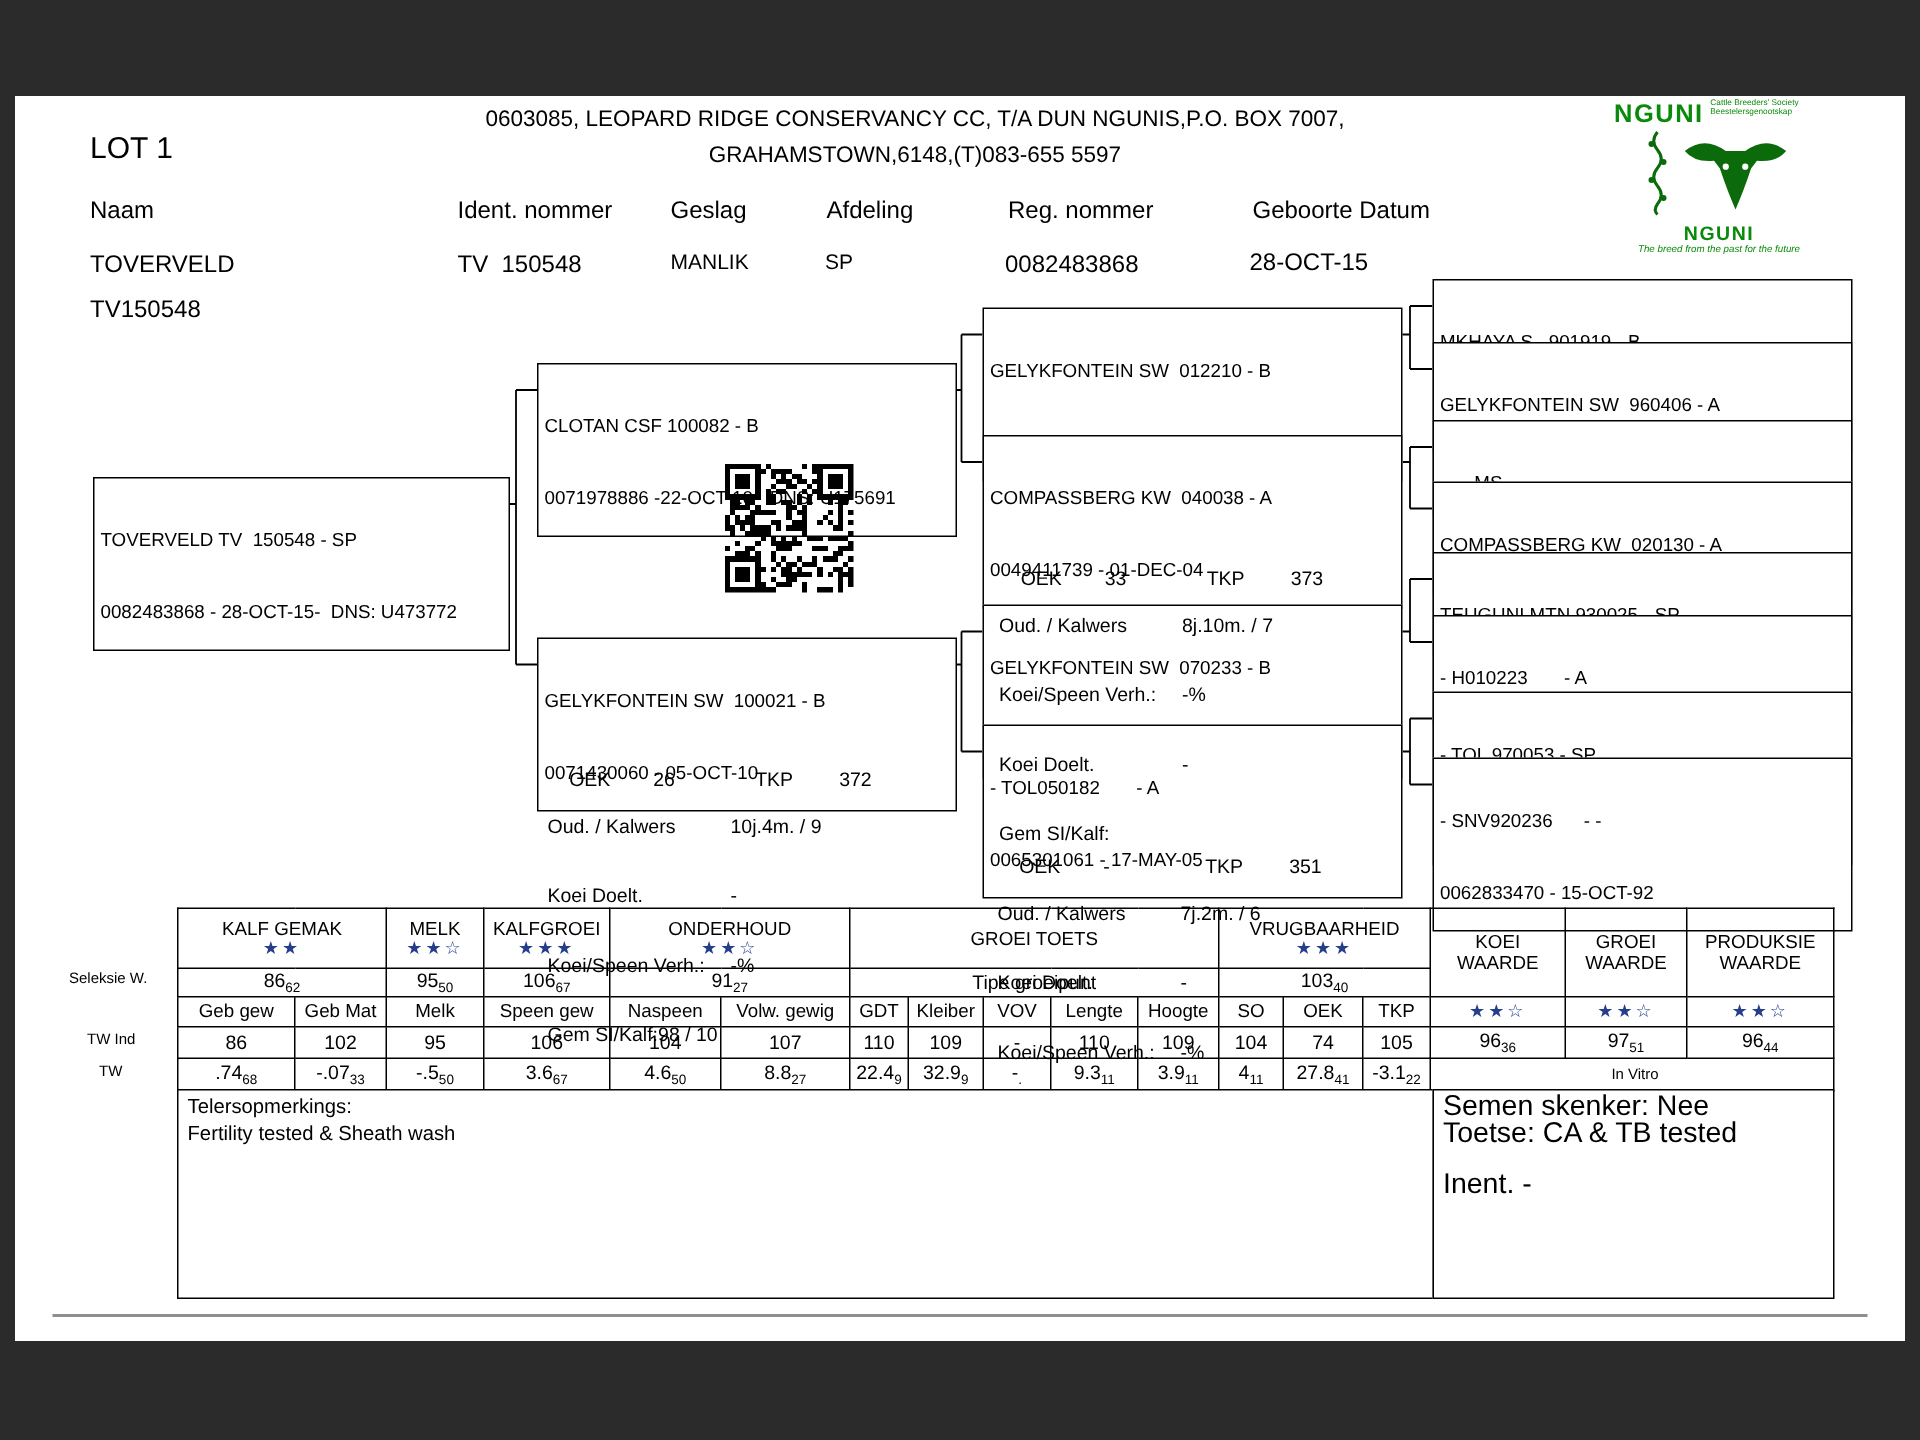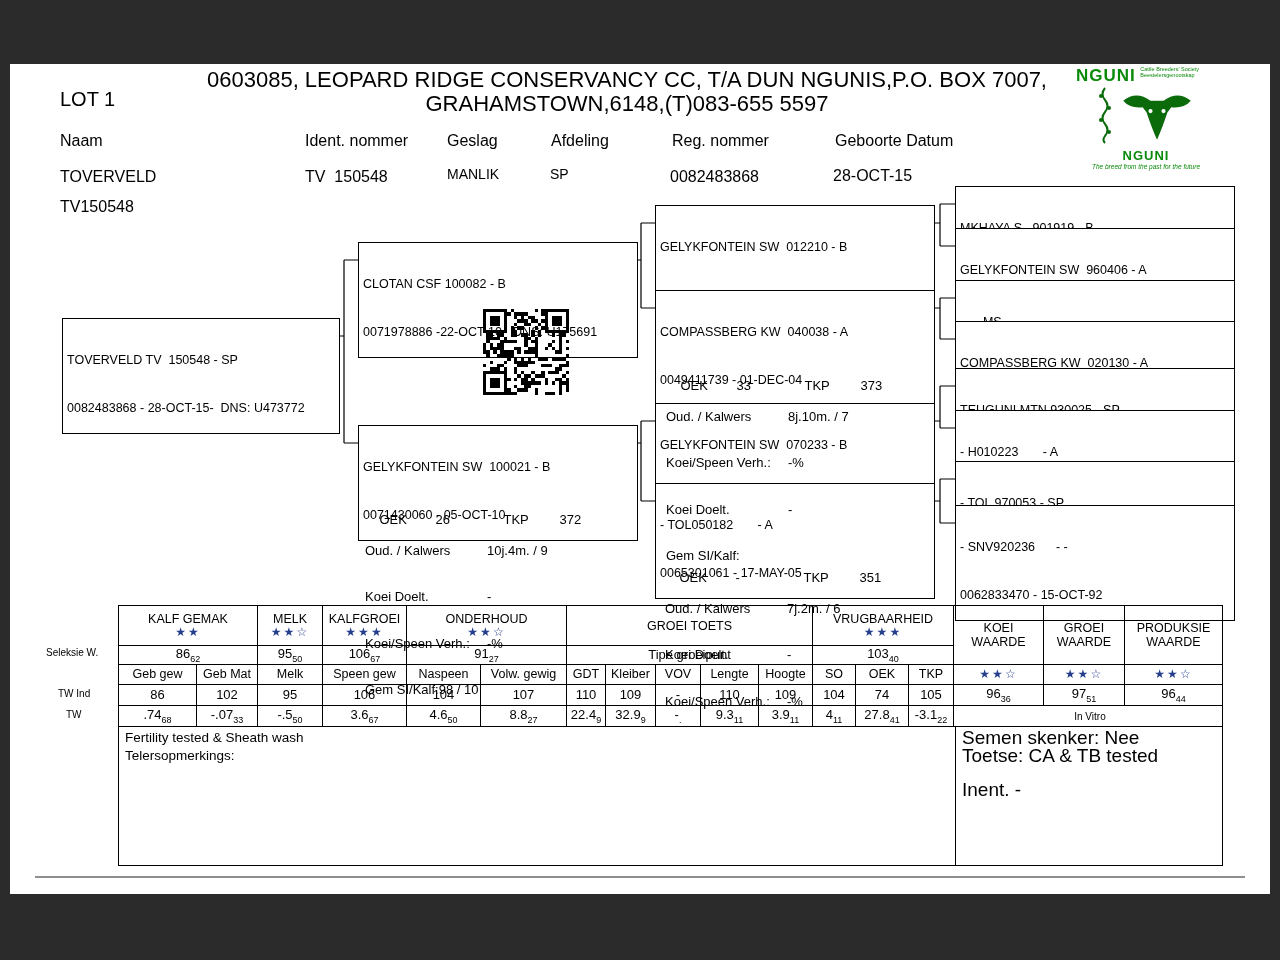--- a/index.html
+++ b/index.html
@@ -5,21 +5,21 @@
   html,body{margin:0;padding:0;}
   body{
     width:1280px;height:960px;position:relative;overflow:hidden;
     background:#2b2b2b;
     font-family:"Liberation Sans",sans-serif;color:#000;
   }
   .page{position:absolute;left:10px;top:64px;width:1260px;height:830px;background:#ffffff;}
   .abs{position:absolute;}
   .ws{white-space:pre;}
   .lot{font-size:20px;}
-  .hdr{left:152px;top:68px;width:950px;text-align:center;font-size:22px;line-height:24px;}
+  .hdr{left:135px;top:68px;width:950px;text-align:center;font-size:15px;line-height:24px;}
   .flabel{font-size:16px;}
   .fvalue{font-size:16px;}
   .fvalue-big{font-size:14px;}
   .pbox{position:absolute;border:1px solid #000;background:#fff;font-size:12.5px;line-height:16px;padding:1px 4px;white-space:pre;}
   .stats{font-size:13px;line-height:15.5px;white-space:pre;}
   .srow{height:15.5px;}
   .sc1{display:inline-block;width:56px;}
   .sc2{display:inline-block;width:68px;}
   .scL{display:inline-block;width:122px;}
   .conn{position:absolute;left:0;top:0;pointer-events:none;}
@@ -627,22 +627,22 @@
     <td><span>3.9</span><sub>11</sub></td>
     <td><span>4</span><sub>11</sub></td>
     <td><span>27.8</span><sub>41</sub></td>
     <td><span>-3.1</span><sub>22</sub></td>
     <td colspan="3" class="invitro">In Vitro</td>
   </tr>
 </tbody>
   </table>
 
 <div class="notes notes-left">
+  <div>Telersopmerkings:</div>
   <div>Fertility tested &amp; Sheath wash</div>
-  <div>Telersopmerkings:</div>
 </div>
 <div class="notes notes-right">
   <div>Semen skenker: Nee</div>
   <div>Toetse: CA &amp; TB tested</div>
   <div class="inent">Inent. -</div>
 </div>
 
 <div class="hrline"></div>
 
 </body></html>

